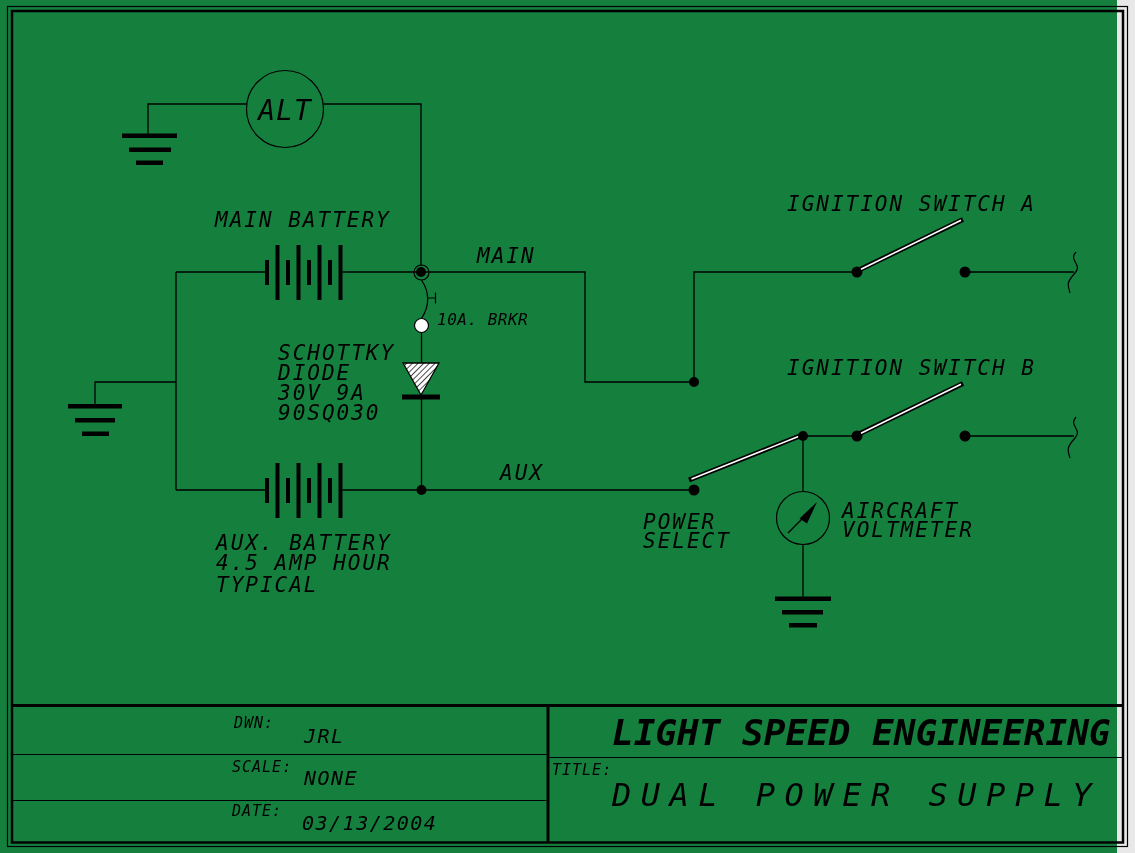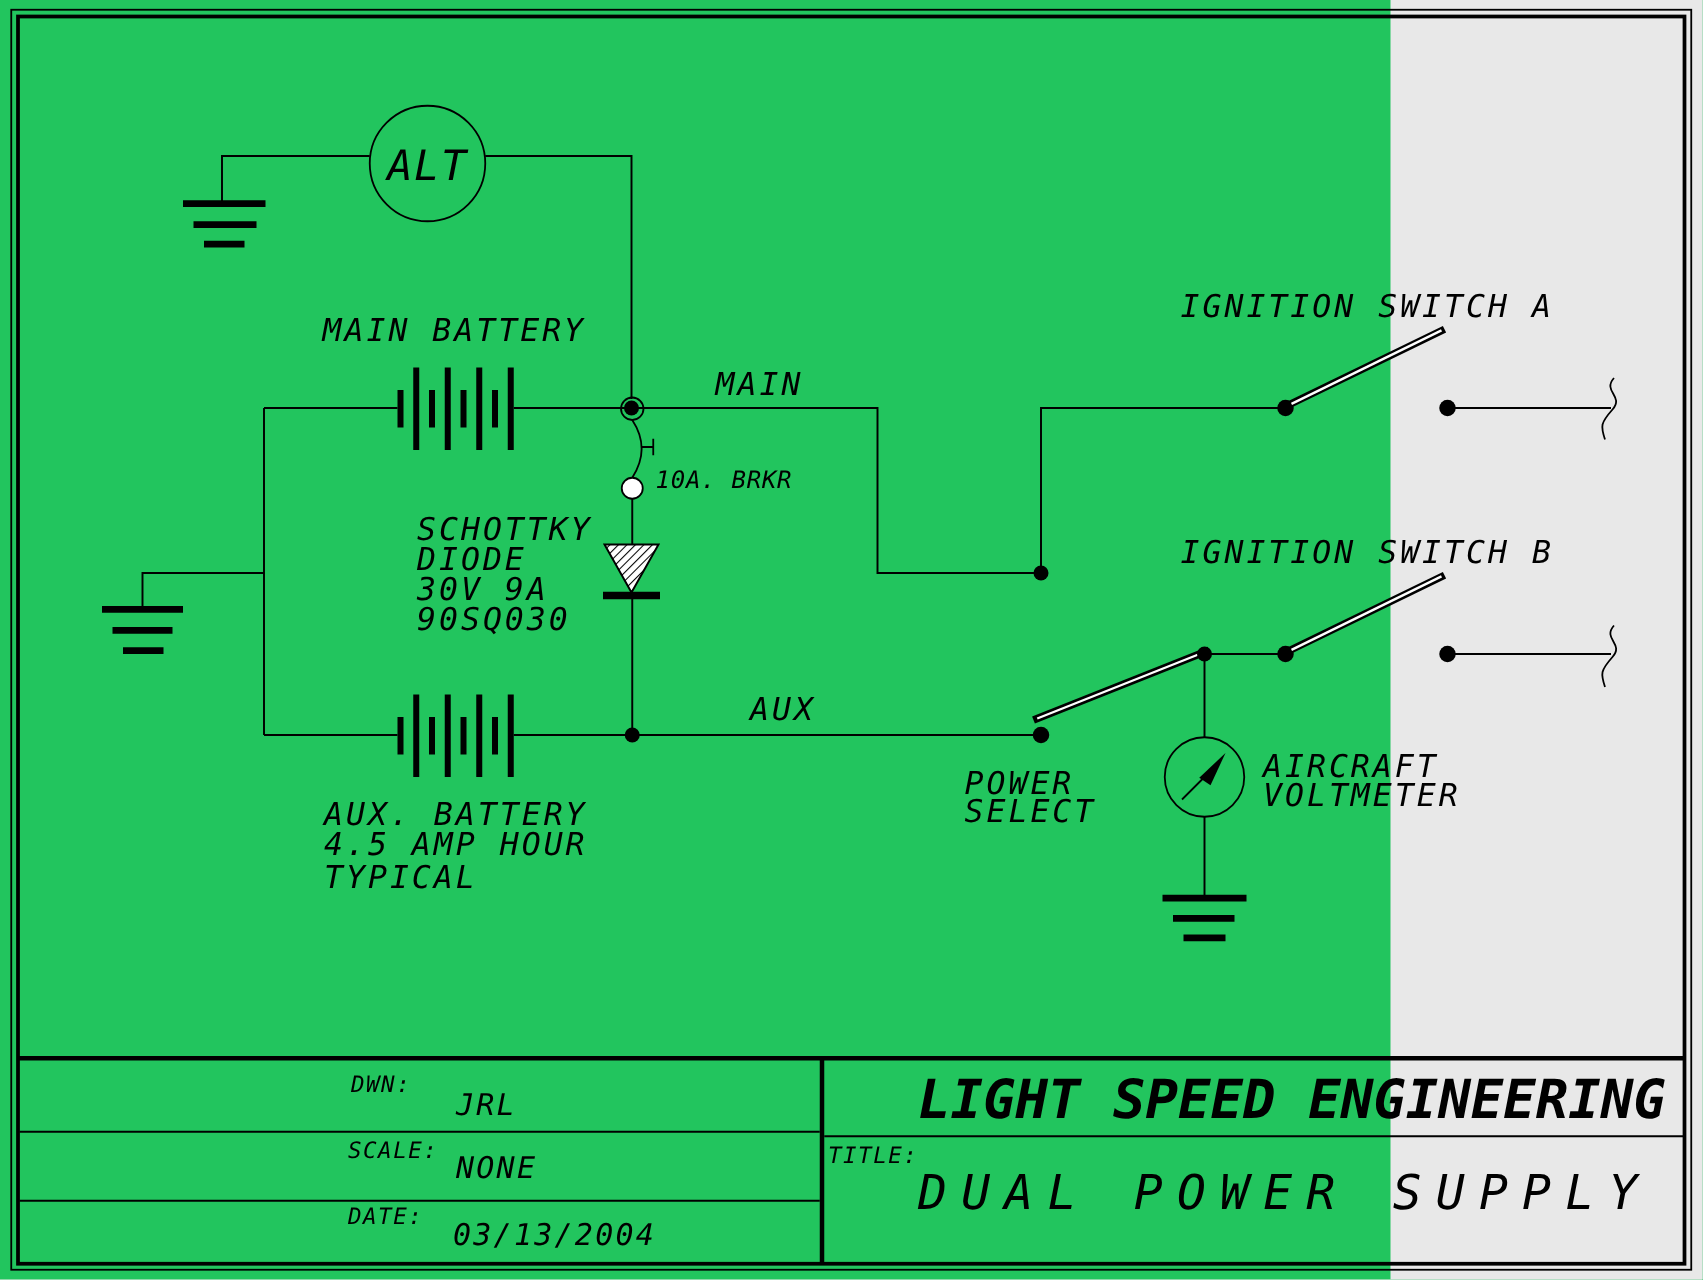--- a/index.html
+++ b/index.html
@@ -1,17 +1,17 @@
 <!DOCTYPE html>
 <html><head>
 <meta charset="utf-8">
 <style>
   html,body { margin:0; padding:0; background:#e8e8e8; }
   .sheet {
-    position:relative; width:927px; height:853px; background:#22c55e;
+    position:relative; width:1117px; height:853px; background:#15803d;
     font-family:"DejaVu Sans Mono", monospace;
   }
   svg { position:absolute; left:0; top:0; }
   text {
     font-family:"DejaVu Sans Mono", monospace;
     font-style: italic;
     fill:#000;
     white-space: pre;
   }
   .lbl    { font-size:21px; letter-spacing:2px; }

